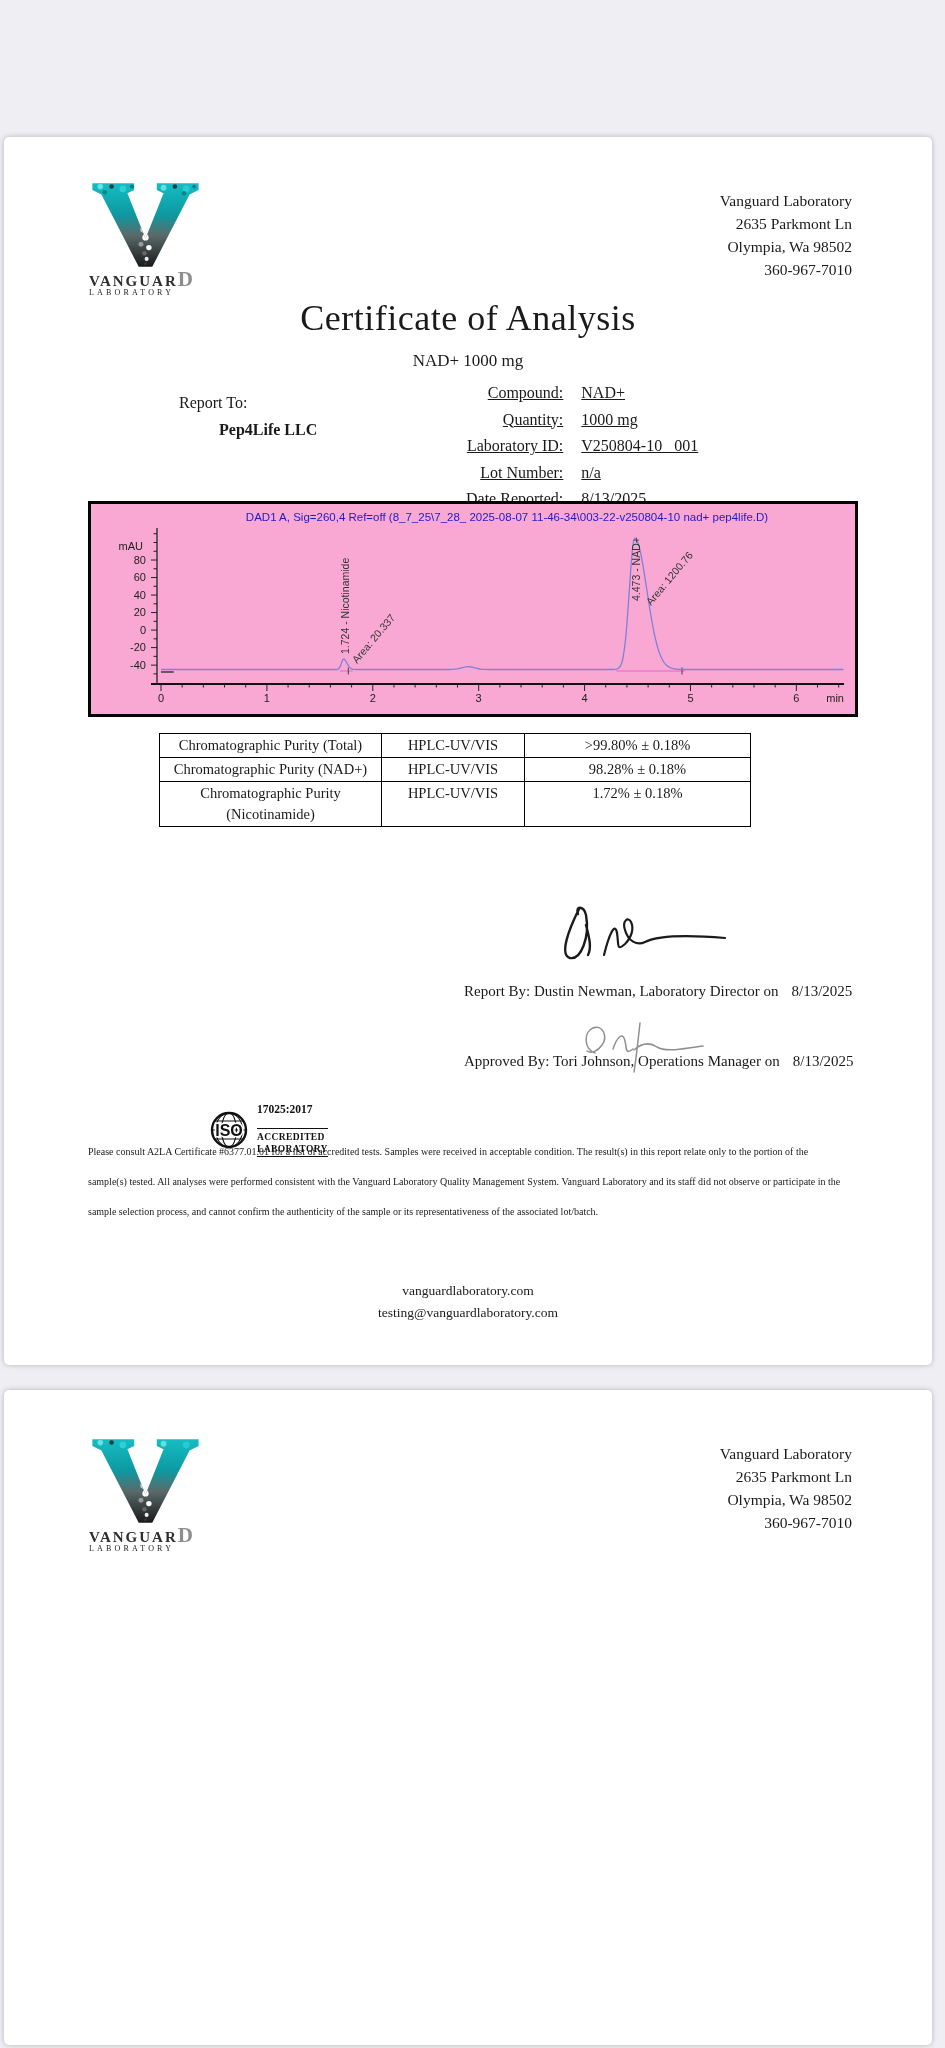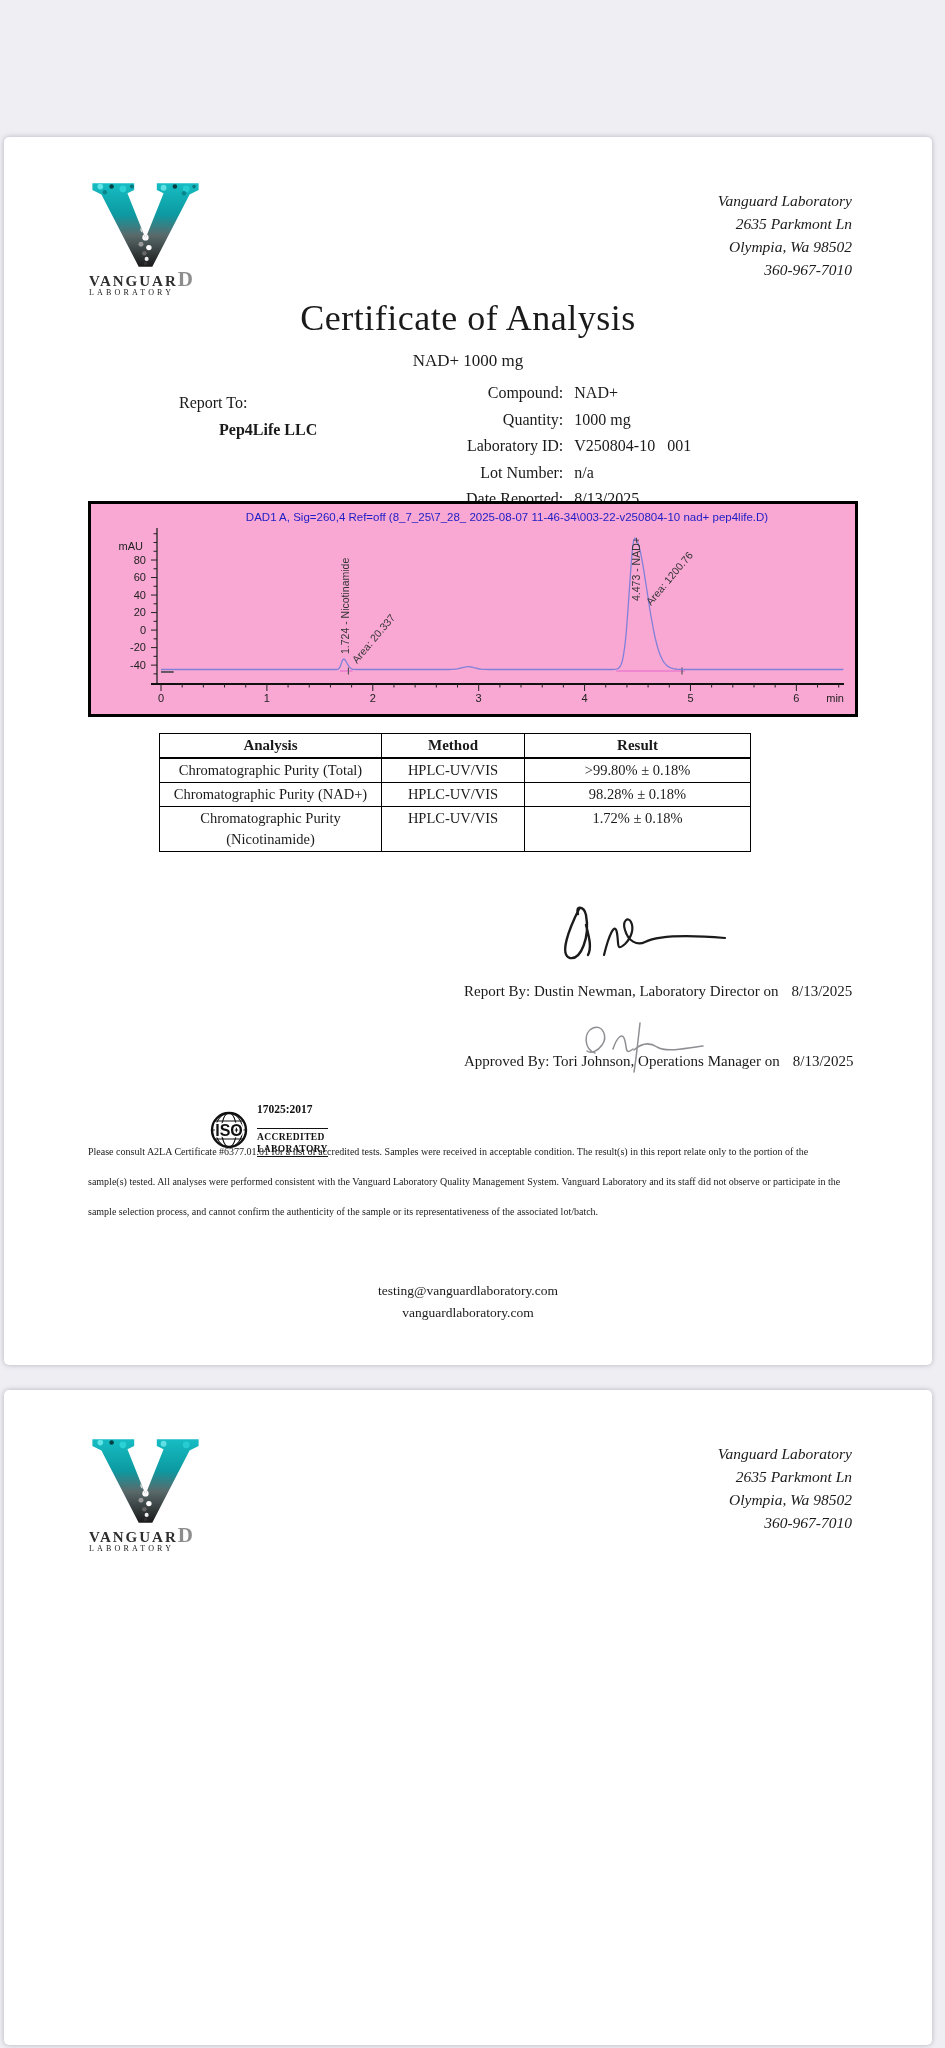--- a/index.html
+++ b/index.html
@@ -17,28 +17,28 @@
     box-shadow:0 0 5px rgba(70,70,90,.35);
   }
   #page-1{margin-top:137px;height:1228px;}
   #page-2{margin-top:25px;height:655px;}
   .abs{position:absolute;}
   
   .logo-block{width:130px;text-align:left;}
   .logo-name{font-weight:bold;font-size:15px;letter-spacing:2px;color:#2d2d2d;line-height:14px;white-space:nowrap;}
   .logo-name .big-d{font-size:21px;color:#8d8d8d;letter-spacing:0;}
   .logo-sub{font-size:8px;letter-spacing:3.2px;color:#222;margin-top:0px;}
-  .addr{font-size:15.5px;line-height:23px;text-align:right;font-style:italic;}
+  .addr{font-size:15.5px;line-height:23px;text-align:right;}
   
   .doc-title{width:100%;text-align:center;font-size:36px;letter-spacing:.5px;}
   .doc-subtitle{width:100%;text-align:center;font-size:17px;}
   
   .report-to{font-size:16px;line-height:27px;}
   .report-to .bold{font-weight:bold;margin-left:40px;}
-  .info-grid{display:grid;grid-template-columns:max-content max-content;column-gap:11px;font-size:16px;line-height:26.5px;}
+  .info-grid{display:grid;grid-template-columns:max-content max-content;column-gap:18px;font-size:16px;line-height:26.5px;text-decoration:underline;}
   .info-grid .lbl{text-align:right;}
   
   .chartbox{border:3px solid #000;background:#f9a8d4;}
   
   table.results{border-collapse:collapse;font-size:14.5px;table-layout:fixed;}
   table.results th,table.results td{
     border:1.6px solid #000;text-align:center;padding:1px 5px;line-height:21px;
   }
   table.results th{font-size:15px;border-bottom-width:2.5px;}
   
@@ -218,25 +218,20 @@
     </svg>
   </div>
 
   <table class="results abs" style="left:155px;top:596px;width:591px;">
     <colgroup>
         <col style="width:222px">
         <col style="width:143px">
         <col style="width:226px">
       </colgroup>
     <tbody>
-        <tr>
-      <th>Analysis</th>
-      <th>Method</th>
-      <th>Result</th>
-    </tr>
     <tr>
       <td>Chromatographic Purity (Total)</td>
       <td>HPLC-UV/VIS</td>
       <td>&gt;99.80% ± 0.18%</td>
     </tr>
     <tr>
       <td>Chromatographic Purity (NAD+)</td>
       <td>HPLC-UV/VIS</td>
       <td>98.28% ± 0.18%</td>
     </tr>
@@ -285,22 +280,22 @@
     <div class="iso-text">
       <div class="iso-std">17025:2017</div>
       <div class="iso-l1">ACCREDITED</div>
       <div class="iso-l2">LABORATORY</div>
     </div>
   </div>
 
   <p class="abs disclaimer" style="left:84px;top:1000px;margin:0;">Please consult A2LA Certificate #6377.01.01 for a list of accredited tests. Samples were received in acceptable condition. The result(s) in this report relate only to the portion of the sample(s) tested. All analyses were performed consistent with the Vanguard Laboratory Quality Management System. Vanguard Laboratory and its staff did not observe or participate in the sample selection process, and cannot confirm the authenticity of the sample or its representativeness of the associated lot/batch.</p>
 
   <div class="abs weblinks" style="top:1143px;">
+    <div>vanguardlaboratory.com</div>
     <div>testing@vanguardlaboratory.com</div>
-    <div>vanguardlaboratory.com</div>
   </div>
 </div>
 
 <div class="page" id="page-2">
   <div class="abs logo-block" style="left:85px;top:48px;">
     <svg width="113" height="86" viewBox="0 0 100 76">
       <path d="M3,1 H40 V7 L34,10 L50,50 L66,10 L60,7 V1 H97 V7 L89,11 L56,75 H44 L11,11 L3,7 Z" fill="url(#vgrad)"></path>
       <g clip-path="url(#vclip)">
         <circle cx="10" cy="4" r="2.5" fill="#62e3e6"></circle>
           <circle cx="20" cy="4" r="2" fill="#063e43"></circle>

